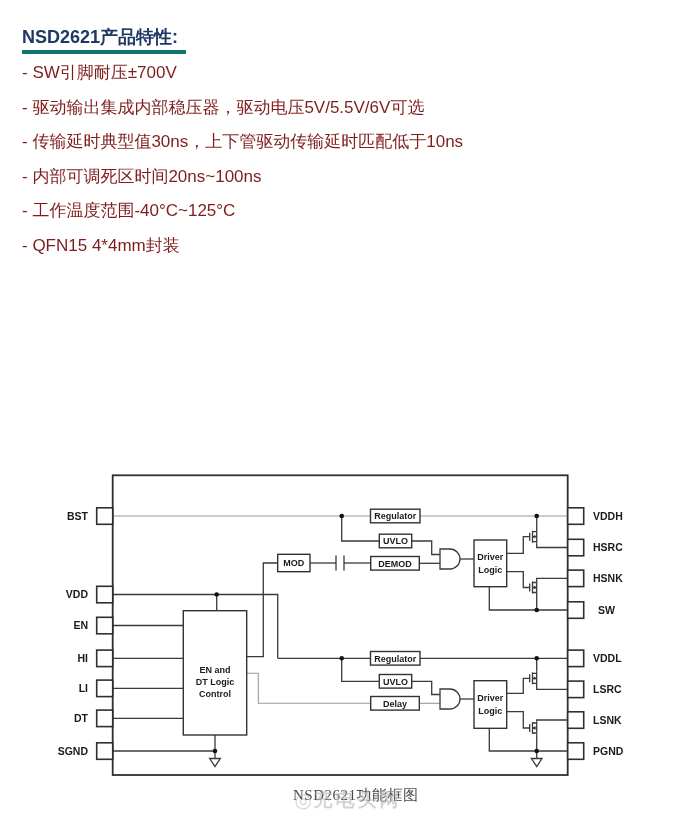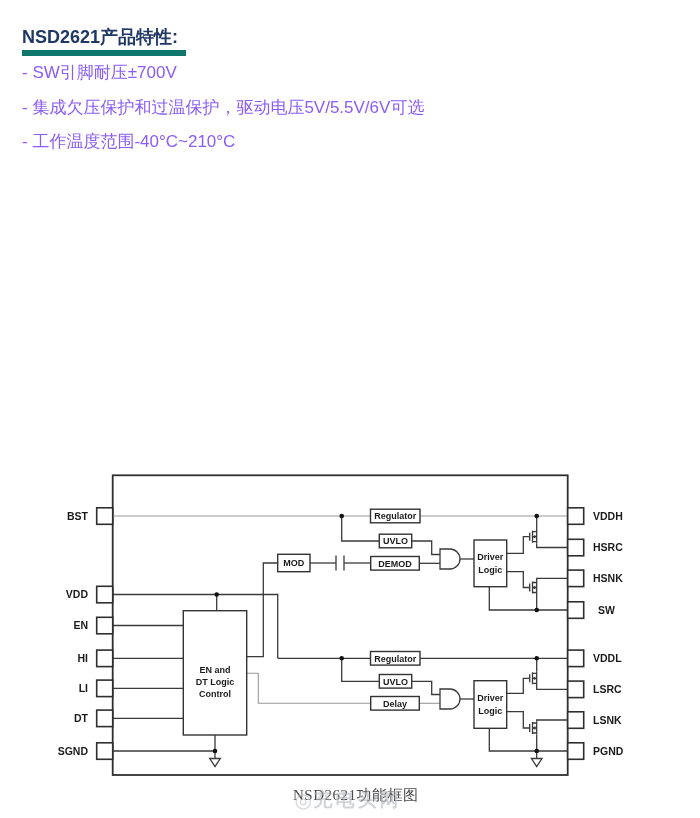--- a/index.html
+++ b/index.html
@@ -1,21 +1,21 @@
 <!DOCTYPE html>
 <html><head>
 <meta charset="utf-8">
 <style>
   html,body{margin:0;padding:0;background:#ffffff;}
   body{width:700px;height:818px;position:relative;overflow:hidden;
        font-family:"Liberation Sans","DejaVu Sans",sans-serif;}
   .title{position:absolute;left:22px;top:25px;font-size:18px;font-weight:bold;
-         color:#1f3864;border-bottom:6px solid #0f766e;padding:0 8px 1px 0;}
+         color:#1f3864;border-bottom:4px solid #0f766e;padding:0 8px 1px 0;}
   .features{position:absolute;left:22px;top:56px;margin:0;padding:0;list-style:none;}
-  .features li{height:34.6px;line-height:34.6px;font-size:17px;color:#8b5cf6;
+  .features li{height:34.6px;line-height:34.6px;font-size:17px;color:#7f1d1d;
                white-space:nowrap;}
   .diagram-svg{position:absolute;left:0;top:470px;}
   .caption{position:absolute;left:293px;top:786px;font-size:15px;color:#4a4a4a;
            letter-spacing:0.5px;z-index:1;font-family:Liberation Serif, serif;}
   .watermark{position:absolute;left:294px;top:787px;display:flex;align-items:center;
              gap:2px;z-index:2;opacity:0.6;color:#b4b8bd;font-weight:bold;
              pointer-events:none;}
   .watermark .wm-logo{font-size:20px;line-height:20px;transform:rotate(-12deg);}
   .watermark .wm-text{font-size:19px;letter-spacing:3px;}
   svg text{font-family:"Liberation Sans","DejaVu Sans",sans-serif;}
@@ -26,22 +26,25 @@
   .bx{fill:#ffffff;stroke:#333333;stroke-width:1.4;}
   .pbx{fill:#ffffff;stroke:#2f2f2f;stroke-width:1.6;}
 </style>
 </head>
 <body>
 
 <div class="title">NSD2621产品特性:</div>
 
 <ul class="features">
   <li>- SW引脚耐压±700V</li>
-  <li>- 集成欠压保护和过温保护，驱动电压5V/5.5V/6V可选</li>
-  <li>- 工作温度范围-40°C~210°C</li>
+  <li>- 驱动输出集成内部稳压器，驱动电压5V/5.5V/6V可选</li>
+  <li>- 传输延时典型值30ns，上下管驱动传输延时匹配低于10ns</li>
+  <li>- 内部可调死区时间20ns~100ns</li>
+  <li>- 工作温度范围-40°C~125°C</li>
+  <li>- QFN15 4*4mm封装</li>
 </ul>
 
 <svg class="diagram-svg" width="700" height="348" viewBox="0 0 700 348">
 
   <rect x="112.7" y="5.3" width="455" height="299.7" fill="none" stroke="#2f2f2f" stroke-width="1.8"></rect>
 
   <g>
 
     <path class="wl" d="M112.7,46 H370.5"></path>
     <path class="wl" d="M420,46 H567.7"></path>

